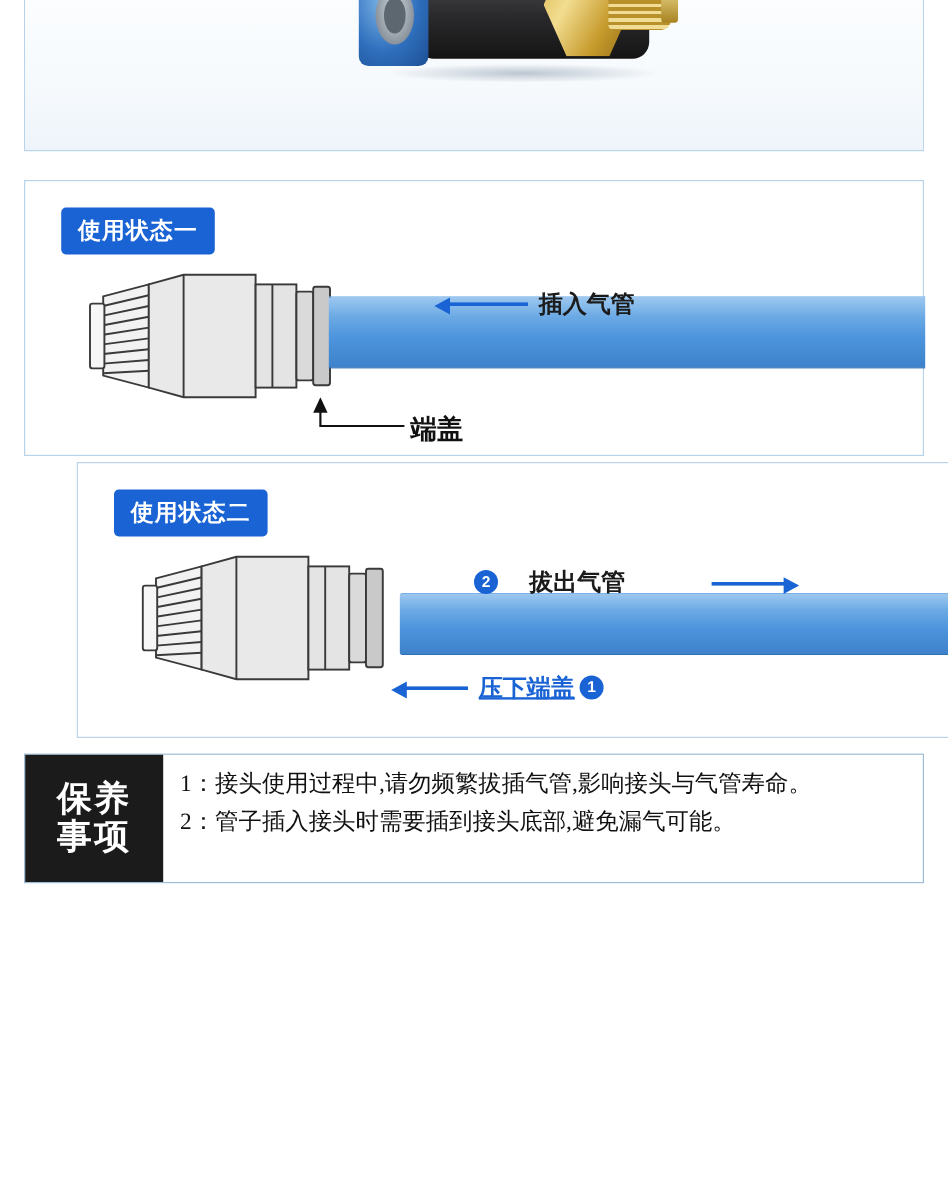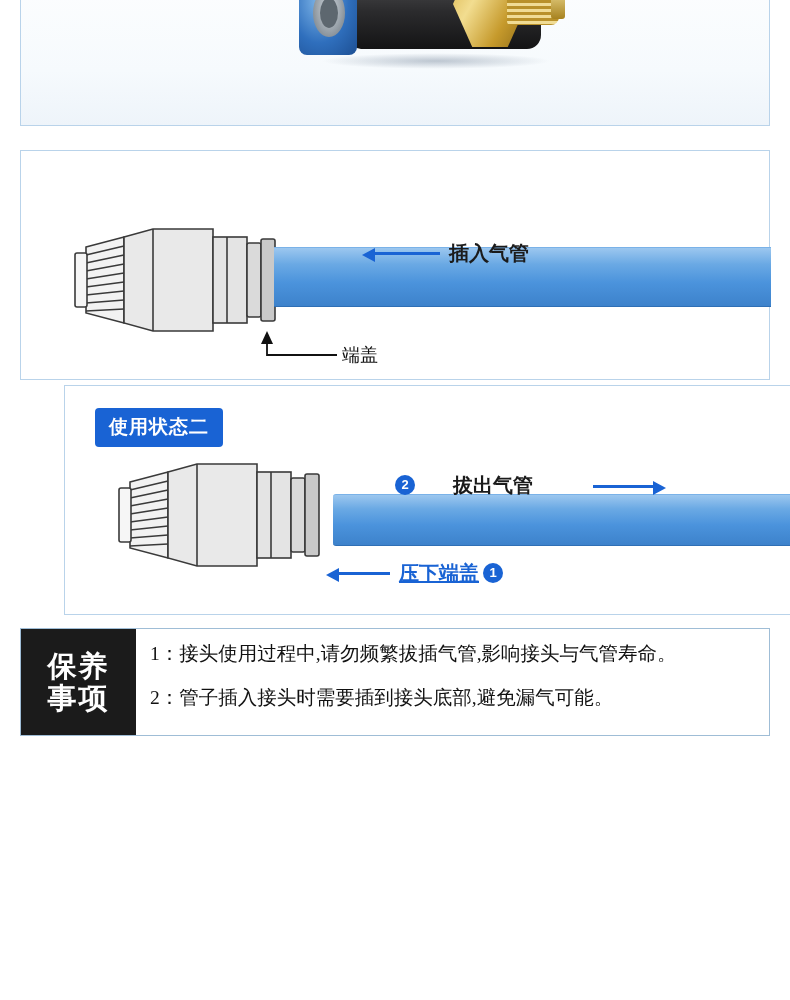--- a/index.html
+++ b/index.html
@@ -182,22 +182,22 @@
     background: #1963d4;
     color: #fff;
     font-size: 13px;
     font-weight: bold;
     text-align: center;
     line-height: 20px;
   }
   .lbl-small {
     position: absolute;
     color: #111;
-    font-size: 18px;
-    font-weight: normal;
+    font-size: 22px;
+    font-weight: bold;
     white-space: nowrap;
   }
 
   
   #panel-notes {
     position: absolute;
     left: 20px;
     top: 628px;
     width: 750px;
     height: 108px;
@@ -219,21 +219,20 @@
     justify-content: center;
     letter-spacing: 2px;
     flex: 0 0 115px;
   }
   .notes-body {
     flex: 1;
     padding: 9px 10px 0 14px;
     display: flex;
     flex-direction: column;
     justify-content: flex-start;
-    gap: 12px;
   }
   .note-line {
     font-size: 19.5px;
     color: #111;
     line-height: 1.62;
     white-space: nowrap;
     font-family: "Liberation Serif", serif;
   }
 </style>
 </head>
@@ -248,20 +247,21 @@
     <div class="ph-hole"></div>
     <div class="ph-hole-dark"></div>
     <div class="ph-hex"></div>
     <div class="ph-thread"></div>
     <div class="ph-thread-tip"></div>
   </div>
 </div>
 
 <div class="panel" id="panel-state-1">
 
+  <div class="badge">使用状态一</div>
 
   <svg class="fitting" style="left:40px; top:72px;" width="225" height="115" viewBox="0 0 225 115">
     <g fill="#fbfbfb" stroke="#3a3a3a" stroke-width="1.6">
 
       <polygon points="25,24 63,14 63,100 25,90" fill="#f2f2f2"></polygon>
       <line x1="25" y1="32" x2="63" y2="23"></line>
       <line x1="25" y1="40" x2="63" y2="32"></line>
       <line x1="25" y1="48" x2="63" y2="41"></line>
       <line x1="25" y1="56" x2="63" y2="50"></line>
       <line x1="25" y1="64" x2="63" y2="59"></line>
@@ -316,21 +316,21 @@
       <rect x="152" y="14" width="34" height="86" fill="#e4e4e4"></rect>
       <line x1="166" y1="14" x2="166" y2="100"></line>
       <rect x="186" y="20" width="14" height="74" rx="2" fill="#dadada"></rect>
       <rect x="200" y="16" width="14" height="82" rx="2" fill="#c9c9c9"></rect>
     </g>
   </svg>
 
   <div class="tube" style="left:268px; top:108px; width:482px; height:50px; border-radius:3px 0 0 3px;"></div>
 
   <div class="circ-num" style="left:330px; top:89px;">2</div>
-  <div class="lbl" style="left:388px; top:86px;">拔出气管</div>
+  <div class="lbl" style="left:376px; top:86px;">拔出气管</div>
   <div class="arrow-line" style="left:528px; top:99px; width:62px;"></div>
   <div class="arrow-head-right" style="left:588px; top:95px;"></div>
 
   <div class="arrow-line" style="left:273px; top:186px; width:52px;"></div>
   <div class="arrow-head-left" style="left:261px; top:182px;"></div>
   <div class="lbl lbl-blue" style="left:334px; top:174px;text-decoration:underline;">压下端盖</div>
   <div class="circ-num" style="left:418px; top:177px;">1</div>
 </div>
 
 <div id="panel-notes">

